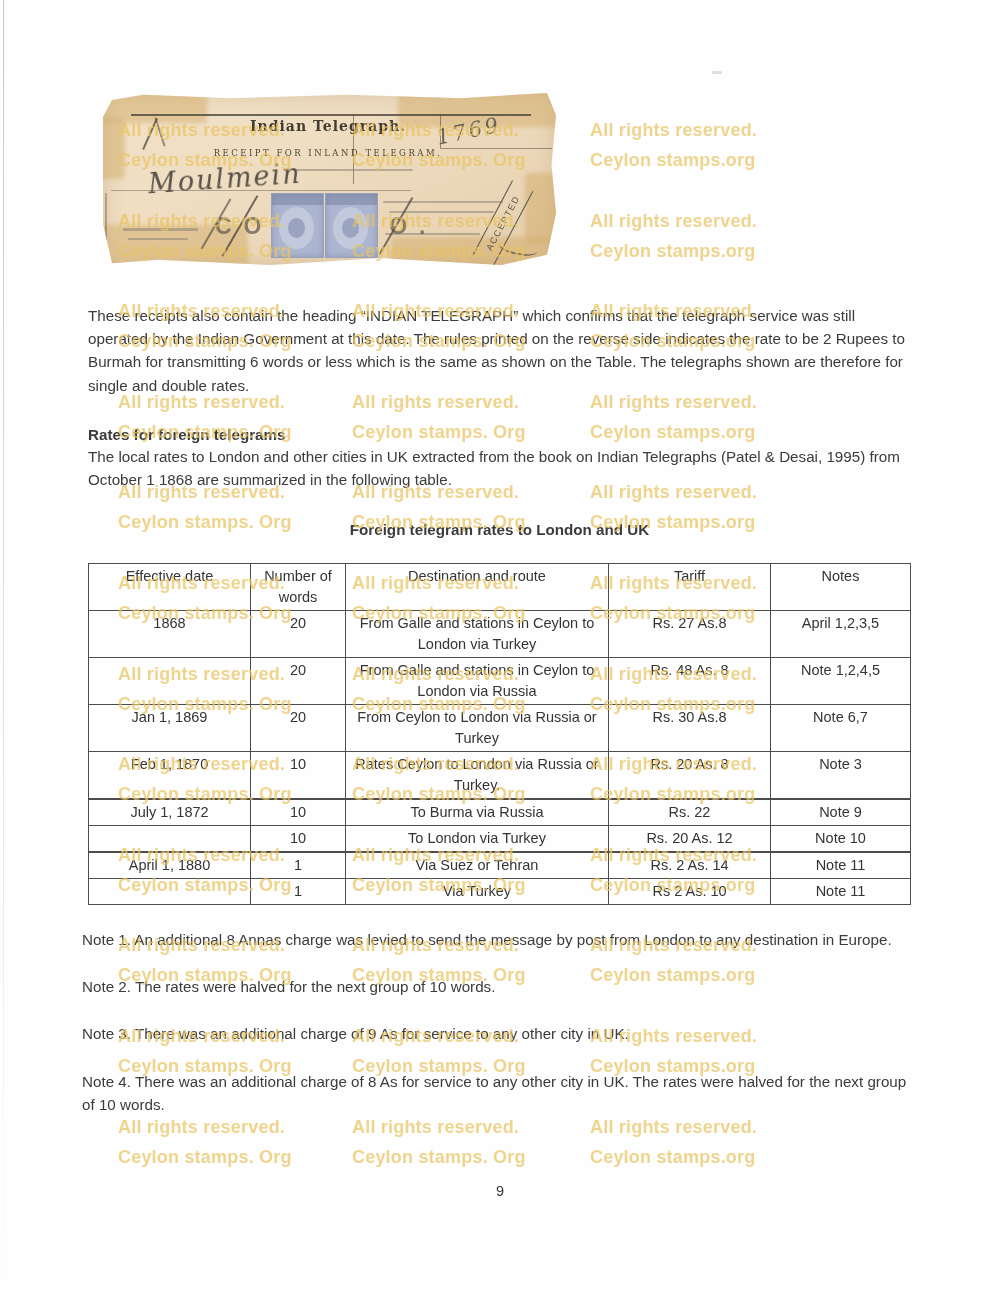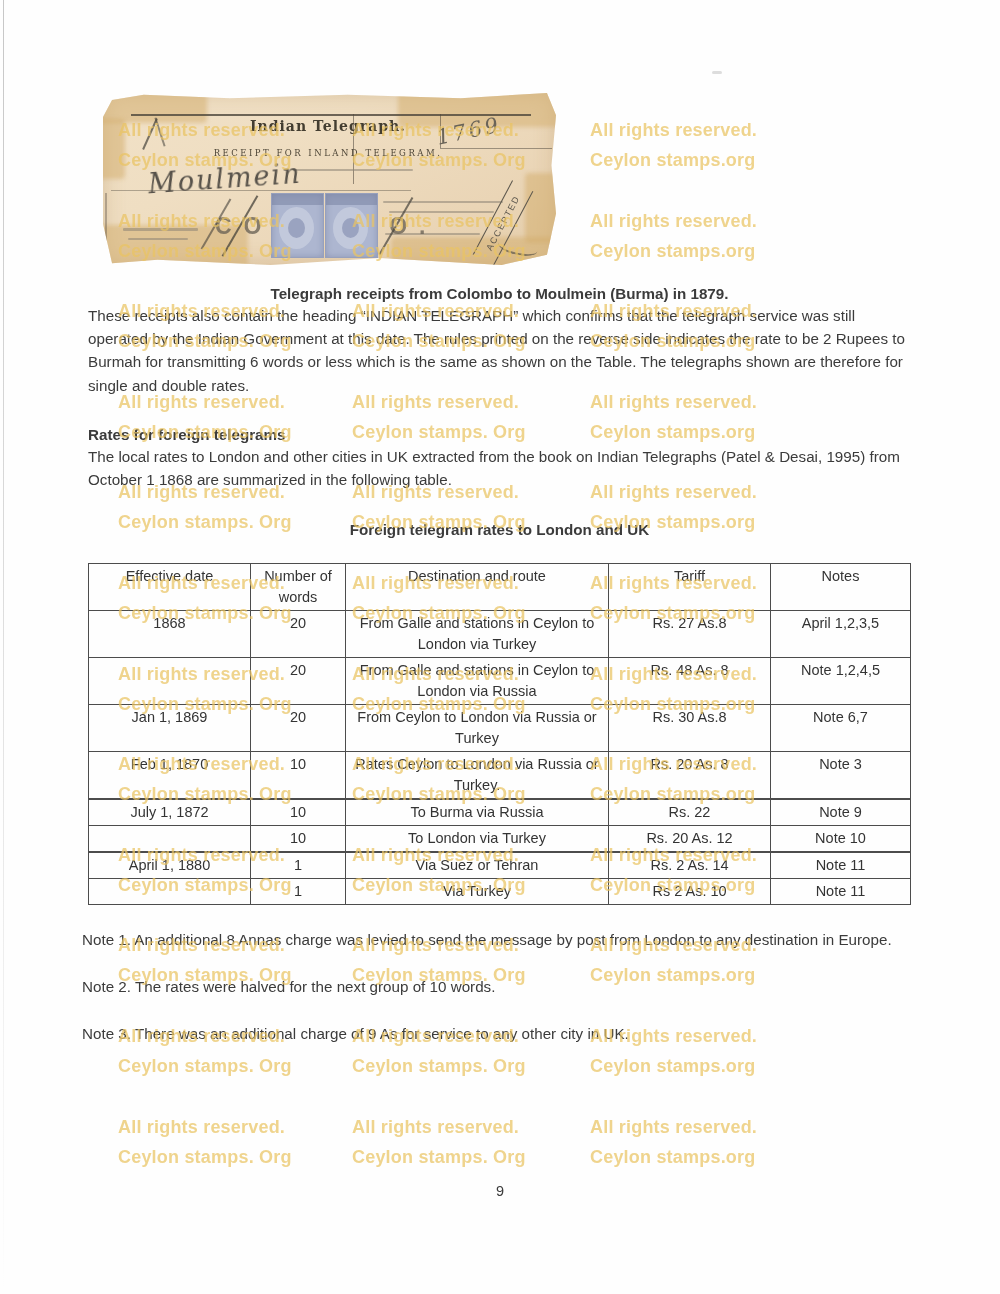--- a/index.html
+++ b/index.html
@@ -126,21 +126,20 @@
     <div class="stroke" style="left:292px;top:100px;height:66px;transform:rotate(30deg);opacity:.7"></div>
 
     <div class="r-accepted">
       <div class="inner">
           <span>ACCEPTED</span>
         </div>
     </div>
     <div class="squiggle"></div>
   </div>
 
-  <div class="txt bold center caption">Telegraph receipts from Colombo to Moulmein (Burma) in 1879.</div>
   <p class="txt intro">These receipts also contain the heading “INDIAN TELEGRAPH” which confirms that the telegraph service was still operated by the Indian Government at this date. The rules printed on the reverse side indicates the rate to be 2 Rupees to Burmah for transmitting 6 words or less which is the same as shown on the Table. The telegraphs shown are therefore for single and double rates.</p>
   <div class="txt bold section-h">Rates for foreign telegrams</div>
   <p class="txt section-b">The local rates to London and other cities in UK extracted from the book on Indian Telegraphs  (Patel &amp; Desai, 1995) from October 1 1868 are summarized in the following table.</p>
   <div class="txt bold center table-title">Foreign telegram rates to London and UK</div>
 
   <table class="rates">
     <colgroup>
       <col class="c-date">
         <col class="c-words">
         <col class="c-dest">
@@ -213,20 +212,21 @@
           <td>Rs 2 As. 10</td>
           <td>Note 11</td>
         </tr>
       </tbody>
   </table>
 
   <div class="notes-list" id="notes-list">
       <p class="note">Note 1. An additional 8 Annas charge was levied to send the message by post from London to any destination in Europe.</p>
       <p class="note">Note 2. The rates were halved for the next group of 10 words.</p>
       <p class="note">Note 3. There was an additional charge of 9 As for service to any other city in UK.</p>
+      <p class="note">Note 4.  There was an additional charge of 8 As for service to any other city in UK.  The rates were halved for the next group of 10 words.</p>
     </div>
 
   <div class="txt center pagenum">9</div>
 
   <div class="watermark-layer" id="wm-layer">
       <div class="wm" style="left: 118px; top: 120px; color: rgb(234, 196, 99); opacity: 0.72;">All rights reserved.</div>
       <div class="wm" style="left: 118px; top: 150px; color: rgb(234, 196, 99); opacity: 0.72;">Ceylon stamps. Org</div>
       <div class="wm" style="left: 352px; top: 120px; color: rgb(234, 196, 99); opacity: 0.72;">All rights reserved.</div>
       <div class="wm" style="left: 352px; top: 150px; color: rgb(234, 196, 99); opacity: 0.72;">Ceylon stamps. Org</div>
       <div class="wm" style="left: 590px; top: 120px; color: rgb(234, 196, 99); opacity: 0.72;">All rights reserved.</div>

